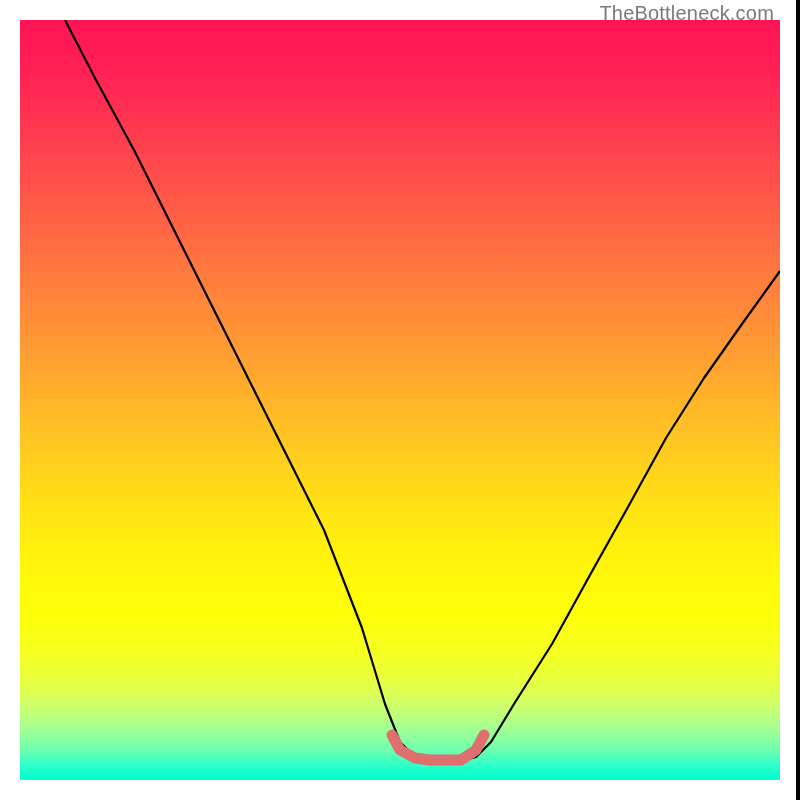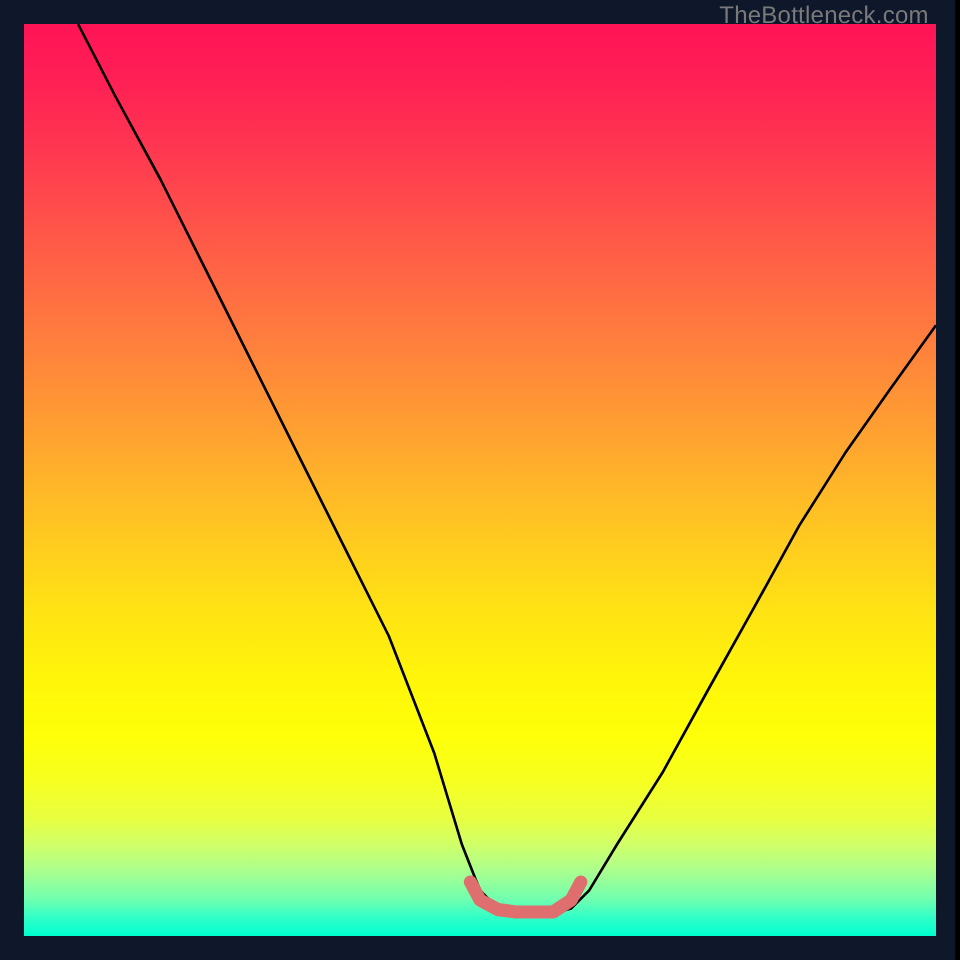--- a/index.html
+++ b/index.html
@@ -1,21 +1,21 @@
 <!DOCTYPE html>
 <html><head>
 <meta charset="utf-8">
 <style>
   * { margin: 0; padding: 0; box-sizing: border-box; }
   html, body { width: 800px; height: 800px; overflow: hidden; background: #000; }
   .chart-container {
     position: relative;
     width: 796px;
     height: 800px;
-    background: #0f172a;
+    background: #ffffff;
     padding-left: 40px;
   }
   .plot-area {
     position: absolute;
     left: 20px;
     top: 20px;
     width: 760px;
     height: 760px;
     background: linear-gradient(to bottom,
       #ff1456 0%,

